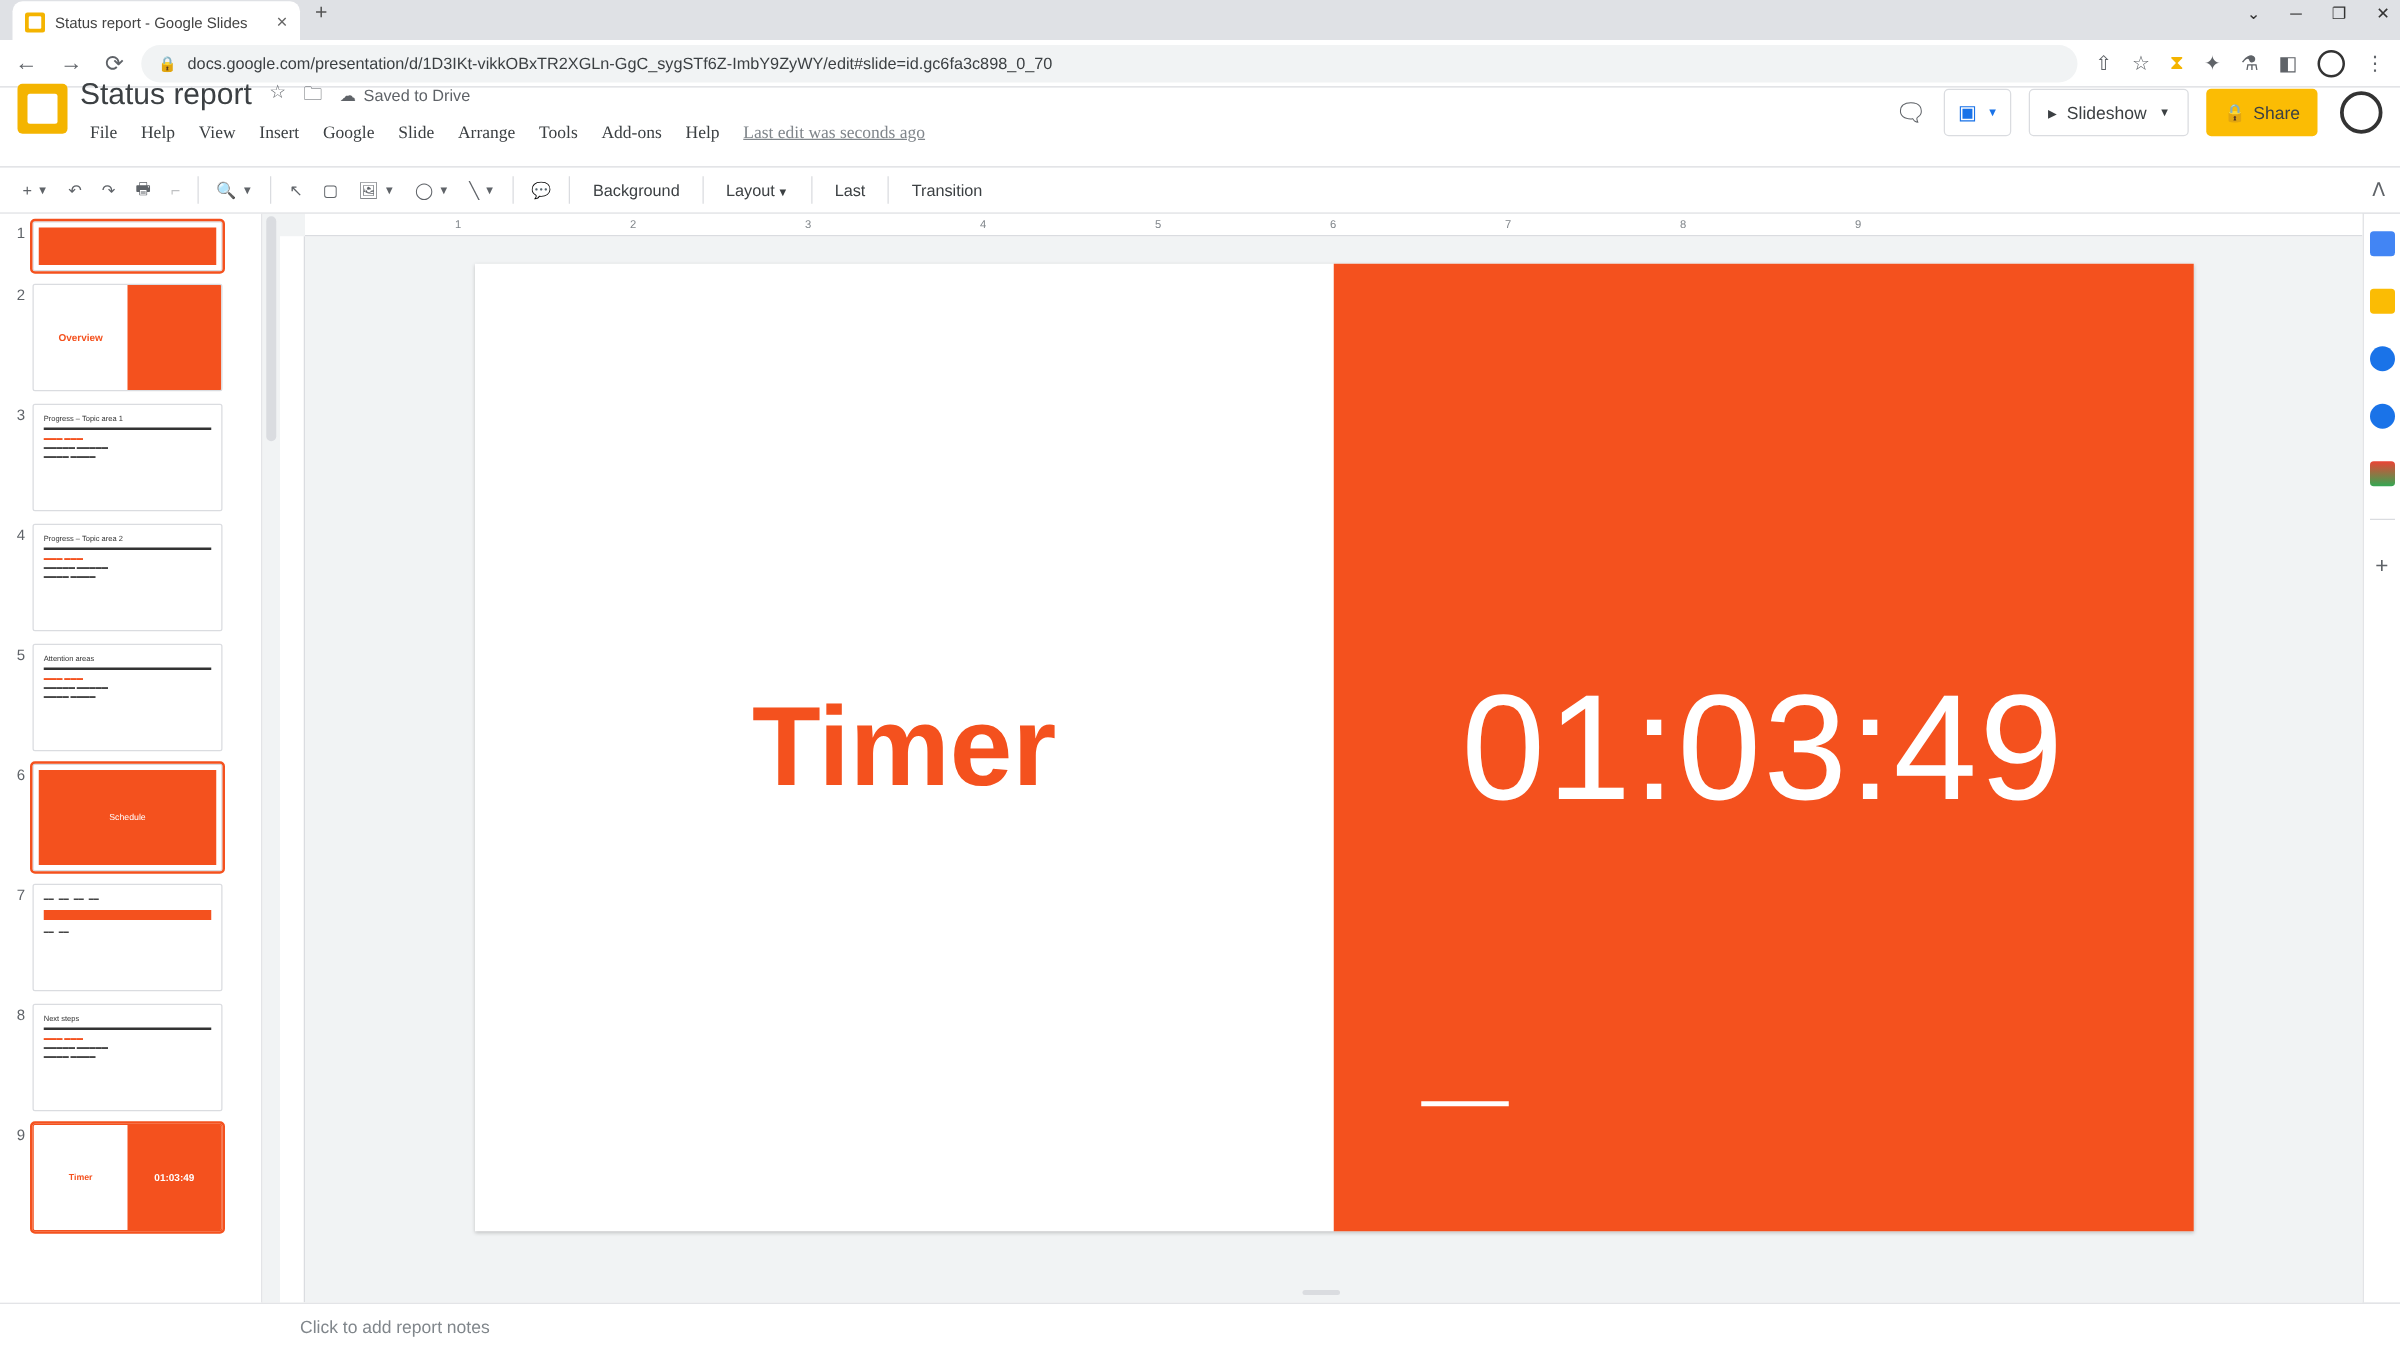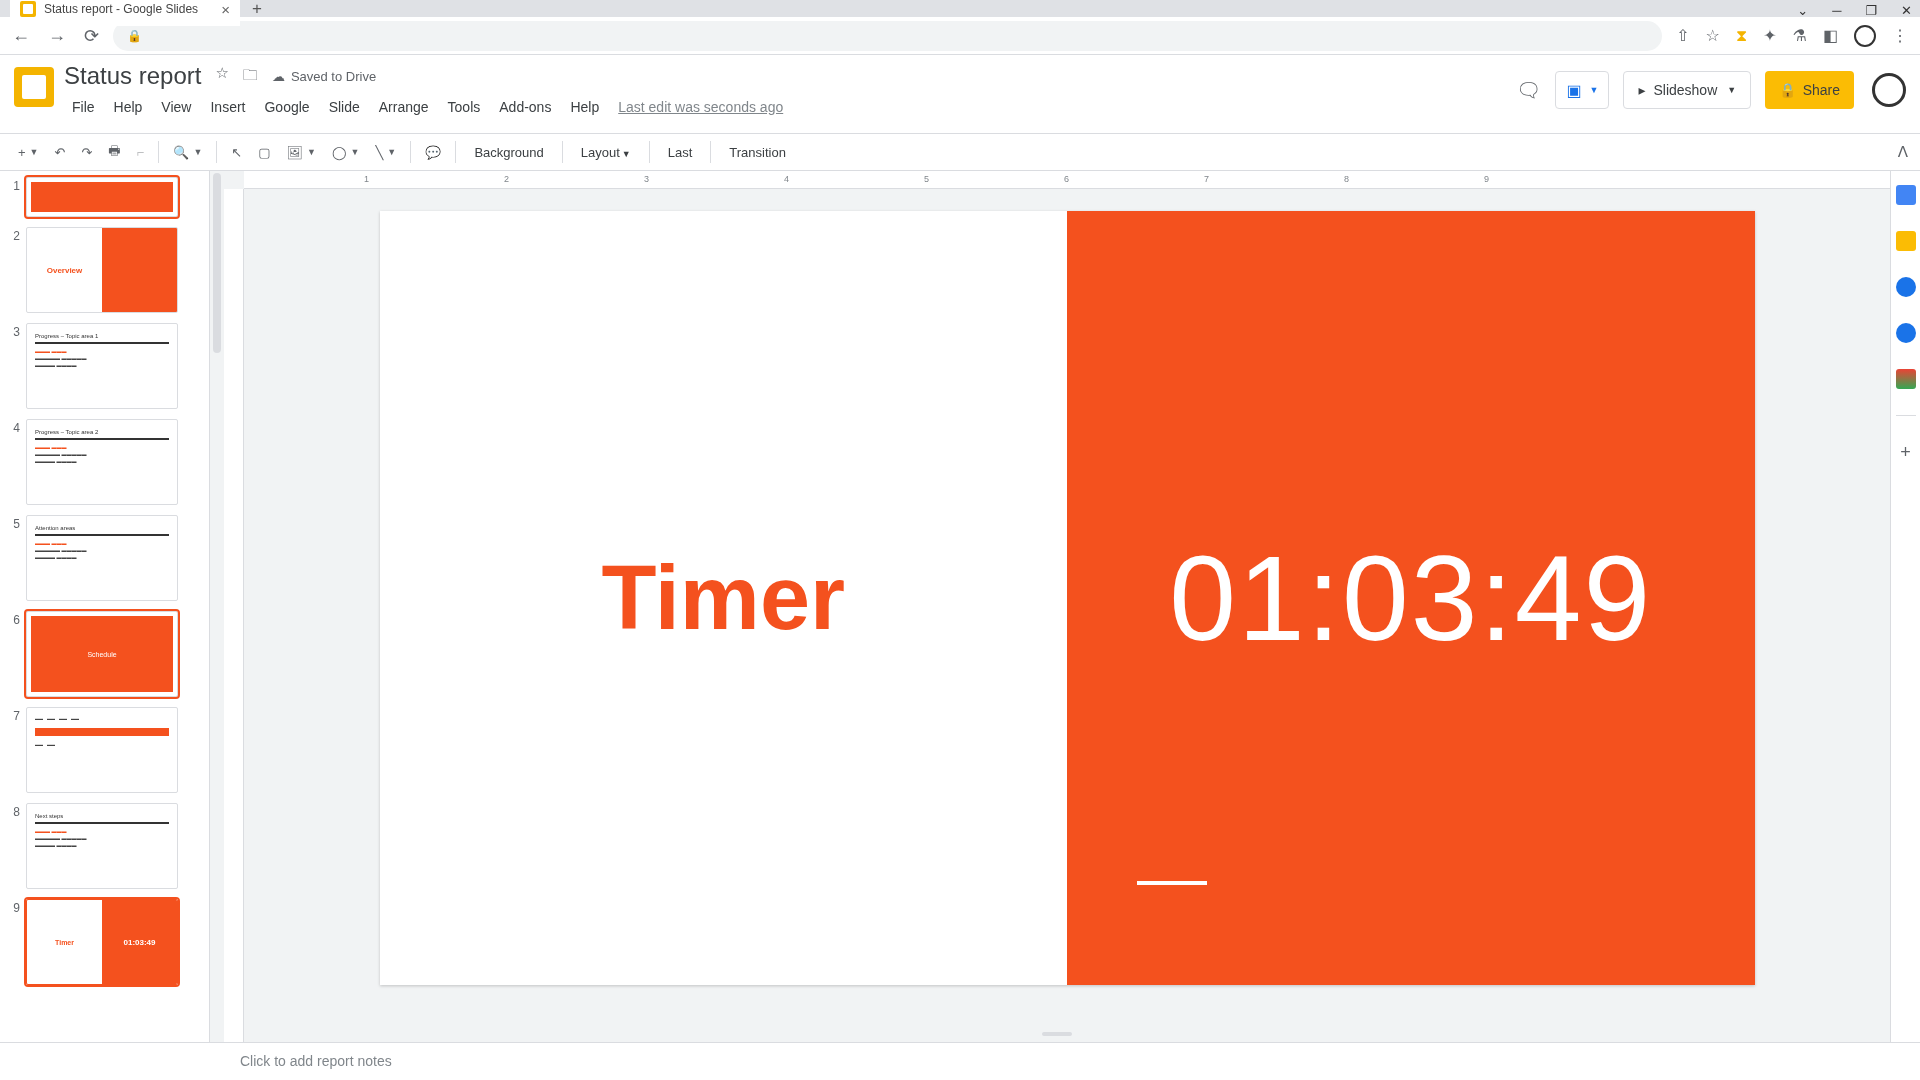--- a/index.html
+++ b/index.html
@@ -1,20 +1,20 @@
 <!DOCTYPE html>
 <html><head>
 <meta charset="utf-8">
 <style>
 * { margin:0; padding:0; box-sizing:border-box; font-family:Arial,sans-serif; }
 body { width:1920px; height:1080px; overflow:hidden; background:#fff; }
 
 
 .browser-top { height:55px; background:#dfe1e5; }
-.tabs-row { height:17px; display:flex; align-items:center; padding-left:10px; position:relative; }
+.tabs-row { height:32px; display:flex; align-items:flex-start; padding-left:10px; position:relative; }
 .tab { background:#fff; height:33px; width:230px; border-radius:8px 8px 0 0; display:flex; align-items:center; padding:0 10px; font-size:12px; color:#444; gap:8px; margin-top:1px; }
 .tab-favicon { width:16px; height:16px; background:#f4b400; border-radius:2px; position:relative; }
 .tab-favicon::after{content:"";position:absolute;inset:3px;background:#fff;border-radius:1px;}
 .tab-close { margin-left:auto; color:#666; font-size:15px; }
 .new-tab { margin-left:12px; color:#555; font-size:17px; }
 .window-ctrl { position:absolute; right:8px; top:3px; display:flex; gap:24px; color:#333; font-size:13px; }
 .window-ctrl span{cursor:default;}
 .addr-row { height:38px; background:#fff; display:flex; align-items:center; padding:0 12px; gap:14px; border-bottom:1px solid #dadce0; }
 .nav-icons{display:flex;gap:18px;color:#5f6368;font-size:18px;}
 .addr-bar{flex:1;background:#f1f3f4;border-radius:20px;height:30px;display:flex;align-items:center;padding:0 14px;font-size:13px;color:#3c4043;gap:8px;}
@@ -25,21 +25,21 @@
 
 .app-header{height:78px;display:flex;align-items:flex-start;padding:8px 14px 0;gap:10px;}
 .app-logo{width:40px;height:40px;background:#f4b400;border-radius:4px;position:relative;margin-top:4px;}
 .app-logo::after{content:"";position:absolute;inset:8px;background:#fff;border-radius:2px;}
 .header-main{flex:1;}
 .title-row{display:flex;align-items:center;gap:14px;height:26px;}
 .doc-title{font-size:24px;color:#3c4043;}
 .title-icons{display:flex;gap:14px;color:#5f6368;font-size:15px;}
 .save-status{font-size:13px;color:#5f6368;display:flex;align-items:center;gap:6px;}
 .menu-row{display:flex;gap:3px;margin-top:6px;font-size:14px;color:#3c4043;}
-.menu-row span{padding:4px 8px;cursor:default;}
+.menu-row span{padding:4px 8px;cursor:default;font-family:Liberation Serif, serif;}
 .last-edit{color:#80868b;text-decoration:underline;padding:4px 8px;}
 .header-right{display:flex;align-items:center;gap:14px;padding-top:8px;}
 .hdr-btn{display:flex;align-items:center;gap:6px;height:38px;padding:0 14px;border-radius:4px;font-size:14px;cursor:default;}
 .comment-btn{color:#5f6368;font-size:20px;}
 .present-btn{border:1px solid #dadce0;color:#1a73e8;font-size:16px;padding:0 10px;}
 .slideshow-btn{border:1px solid #dadce0;color:#3c4043;gap:8px;}
 .share-btn{background:#fbbc04;color:#3c4043;font-weight:500;}
 .profile-circle{width:34px;height:34px;border:3px solid #333;border-radius:50%;margin-left:4px;}
 
 
@@ -109,20 +109,21 @@
     </div>
   </div>
   <div class="addr-row">
     <div class="nav-icons">
       <span>←</span>
       <span>→</span>
       <span>⟳</span>
     </div>
     <div class="addr-bar">
       <span class="lock">🔒</span>
+      <span>docs.google.com/presentation/d/1D3IKt-vikkOBxTR2XGLn-GgC_sygSTf6Z-ImbY9ZyWY/edit#slide=id.gc6fa3c898_0_70</span>
     </div>
     <div class="right-icons">
       <span>⇧</span>
       <span>☆</span>
       <span style="color:#f4b400">⧗</span>
       <span>✦</span>
       <span>⚗</span>
       <span>◧</span>
       <span class="avatar-circle"></span>
       <span>⋮</span>

